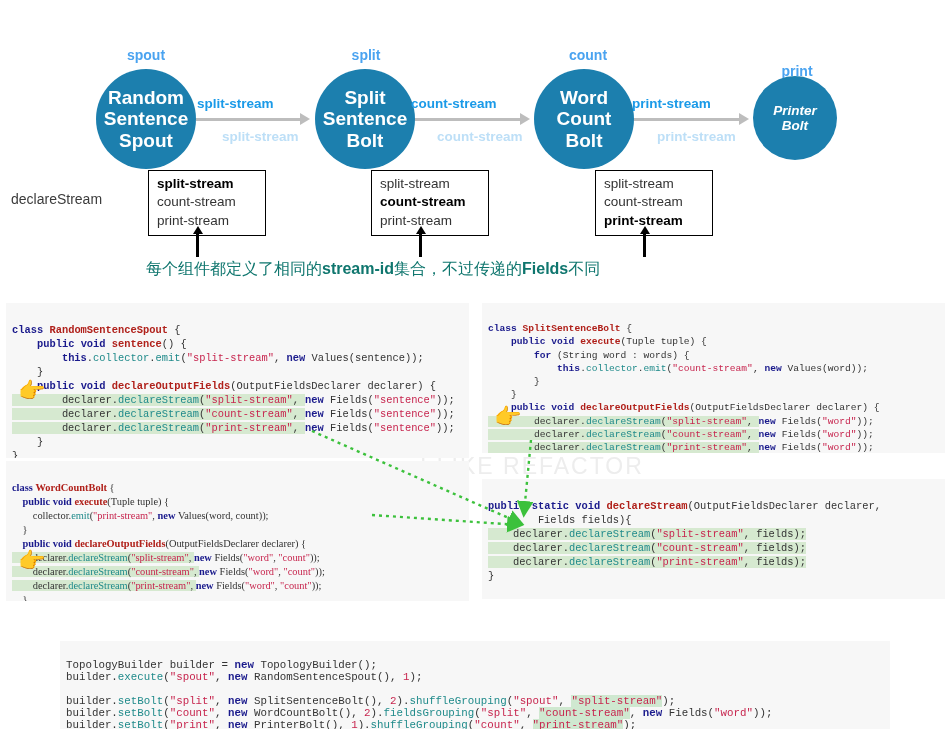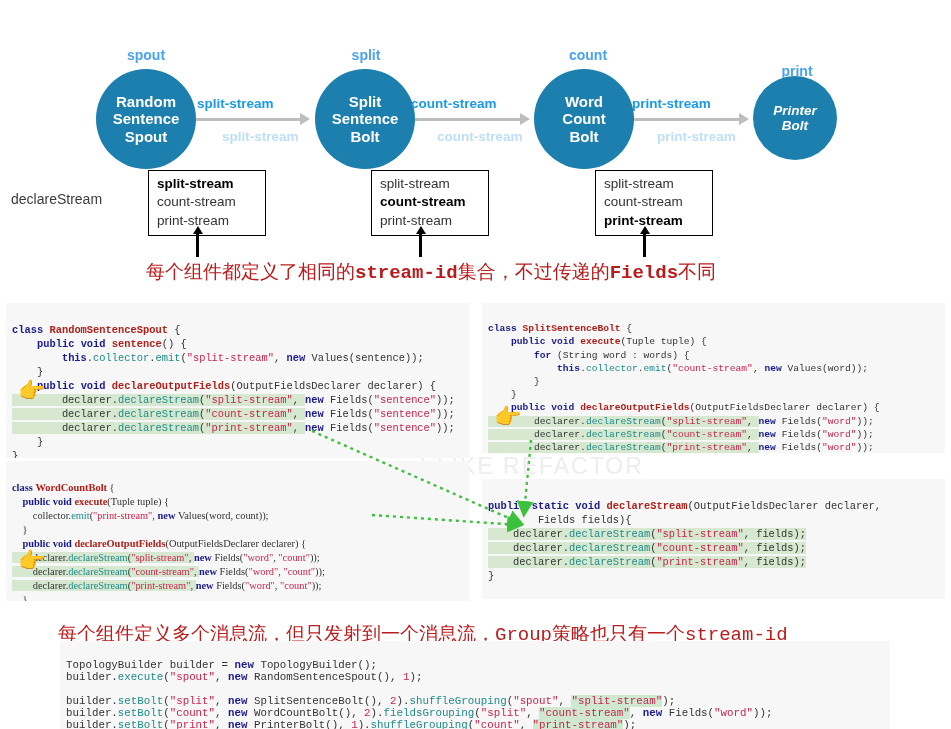--- a/index.html
+++ b/index.html
@@ -12,21 +12,21 @@
 
   
   .node-label{
     position:absolute;color:#4aa3f0;font-weight:bold;font-size:14px;
     text-align:center;white-space:nowrap;
   }
   .circle{
     position:absolute;border-radius:50%;
     background:#1c7fae;color:#ffffff;font-weight:bold;
     display:flex;align-items:center;justify-content:center;
-    text-align:center;line-height:1.14;font-size:15px;
+    text-align:center;line-height:1.14;font-size:19px;
   }
   .circle.small{font-size:13.5px;}
   .edge{position:absolute;height:3px;background:#bdbdbd;}
   .edge-head{
     position:absolute;width:0;height:0;
     border-top:6px solid transparent;border-bottom:6px solid transparent;
     border-left:10px solid #bdbdbd;
   }
   .edge-label{
     position:absolute;color:#1a9ae8;font-weight:bold;font-size:13.5px;white-space:nowrap;
@@ -42,22 +42,22 @@
     position:absolute;font-size:14px;color:#3b3b3b;white-space:nowrap;
   }
   .up-arrow{position:absolute;width:3px;background:#000;}
   .up-arrow:before{
     content:"";position:absolute;left:-3.5px;top:-7px;width:0;height:0;
     border-left:5px solid transparent;border-right:5px solid transparent;
     border-bottom:8px solid #000;
   }
 
   .caption{
-    position:absolute;font-size:19px;color:#b91c1c;white-space:nowrap;
-    font-family:Liberation Mono, monospace;
+    position:absolute;font-size:16px;color:#0f766e;white-space:nowrap;
+    font-family:Liberation Sans, sans-serif;
   }
   .caption b{font-weight:bold;}
 
   
   .code{
     position:absolute;background:#f7f7f7;
     font-family:"Liberation Mono",monospace;
     font-size:10.4px;line-height:14px;white-space:pre;color:#333;
     padding:6px 6px 6px 6px;box-sizing:border-box;overflow:hidden;
   }
@@ -203,21 +203,20 @@
     </defs>
     <path d="M312,388 L520,480" stroke="#3cc13c" stroke-width="2.4" stroke-dasharray="3 4" fill="none" marker-end="url(#gh)"></path>
     <path d="M372,472 L519,482" stroke="#3cc13c" stroke-width="2.4" stroke-dasharray="3 4" fill="none" marker-end="url(#gh)"></path>
     <path d="M531,397 L524,470" stroke="#3cc13c" stroke-width="2.4" stroke-dasharray="3 4" fill="none" marker-end="url(#gh)"></path>
   </svg>
 
   <div class="hand" style="left:18px;top:337px;">👉</div>
   <div class="hand" style="left:18px;top:507px;">👉</div>
   <div class="hand" style="left:494px;top:363px;">👉</div>
 
-  <div class="caption" style="left:58px;top:578px;">每个组件定义多个消息流，但只发射到一个消息流，Group策略也只有一个stream-id</div>
 
   <div class="code" style="left:60px;top:598px;width:830px;height:102px;font-size:10.8px;line-height:12px;">
 TopologyBuilder builder = <span class="kw">new</span> TopologyBuilder();
 builder.<span class="fn">execute</span>(<span class="str">"spout"</span>, <span class="kw">new</span> RandomSentenceSpout(), <span class="num">1</span>);
 
 builder.<span class="fn">setBolt</span>(<span class="str">"split"</span>, <span class="kw">new</span> SplitSentenceBolt(), <span class="num">2</span>).<span class="fn">shuffleGrouping</span>(<span class="str">"spout"</span>, <span class="hl2"><span class="str">"split-stream"</span></span>);
 builder.<span class="fn">setBolt</span>(<span class="str">"count"</span>, <span class="kw">new</span> WordCountBolt(), <span class="num">2</span>).<span class="fn">fieldsGrouping</span>(<span class="str">"split"</span>, <span class="hl2"><span class="str">"count-stream"</span></span>, <span class="kw">new</span> Fields(<span class="str">"word"</span>));
 builder.<span class="fn">setBolt</span>(<span class="str">"print"</span>, <span class="kw">new</span> PrinterBolt(), <span class="num">1</span>).<span class="fn">shuffleGrouping</span>(<span class="str">"count"</span>, <span class="hl2"><span class="str">"print-stream"</span></span>);</div>
 
 </div>

